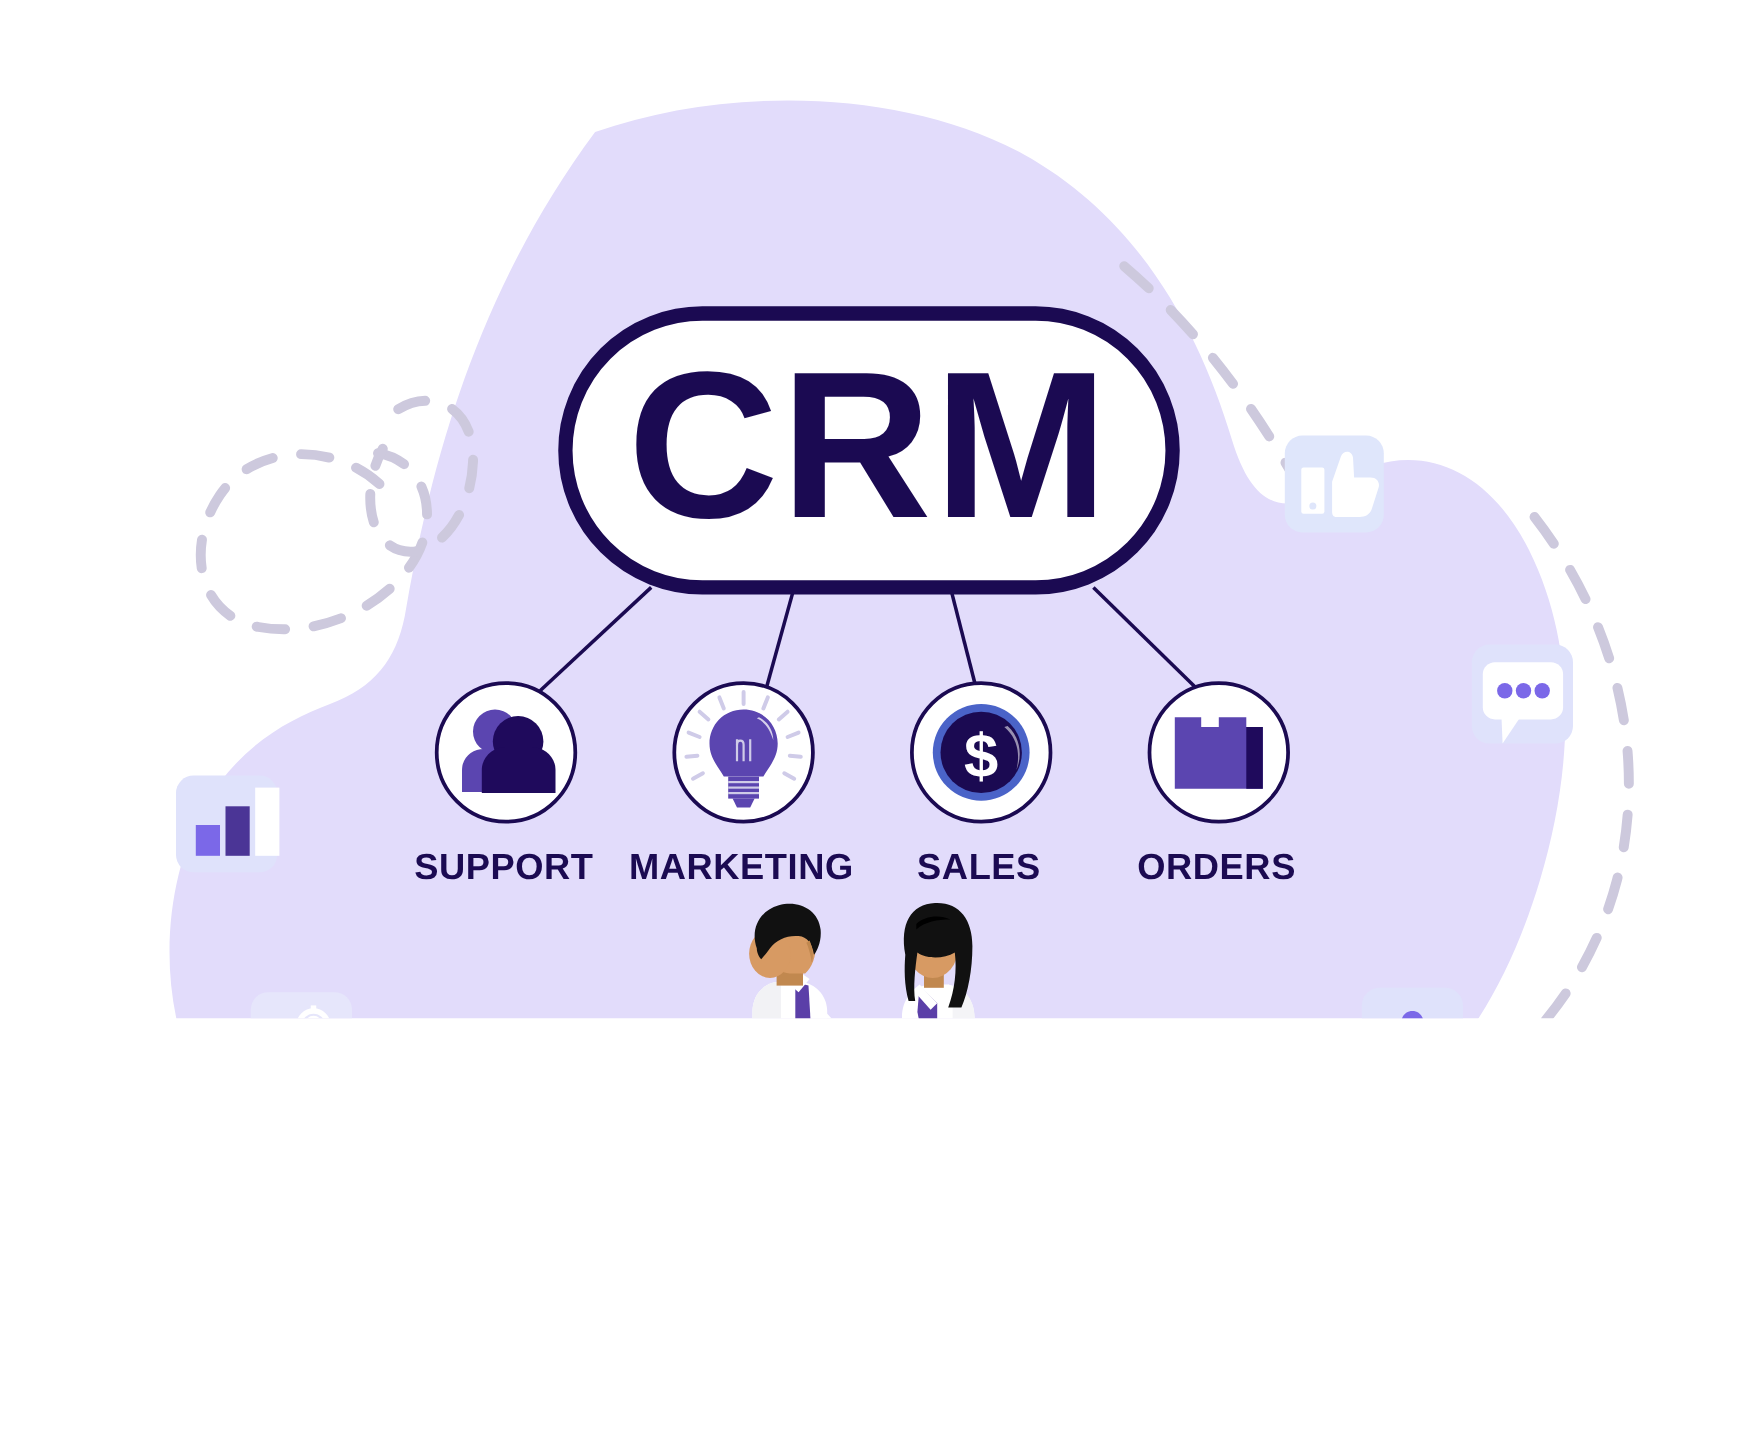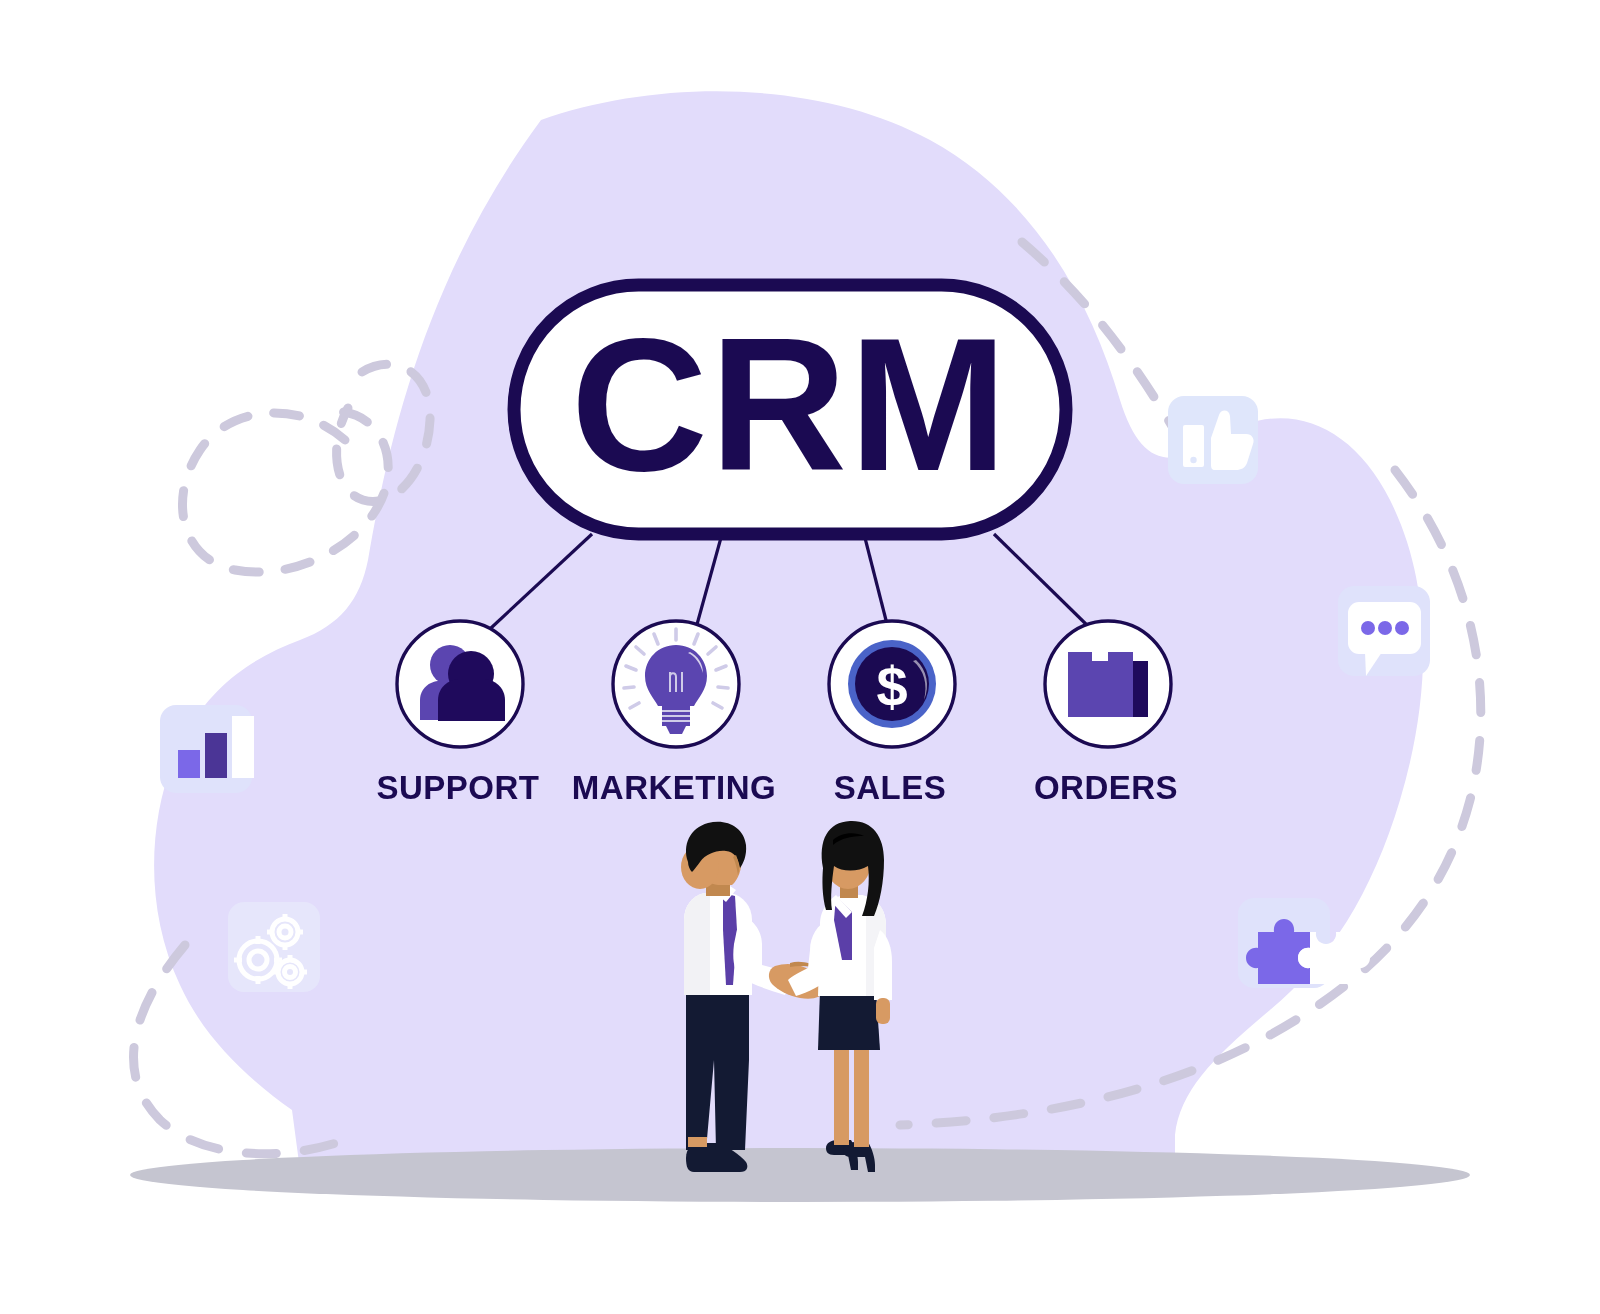--- a/index.html
+++ b/index.html
@@ -7,21 +7,21 @@
     margin: 0;
     padding: 0;
     background: #ffffff;
   }
   body {
     font-family: "Liberation Sans", sans-serif;
   }
   #stage {
     position: relative;
     width: 1600px;
-    height: 1314px;
+    height: 926px;
     background: #ffffff;
     overflow: hidden;
   }
   #art {
     position: absolute;
     inset: 0;
     width: 1600px;
     height: 1314px;
     display: block;
   }

